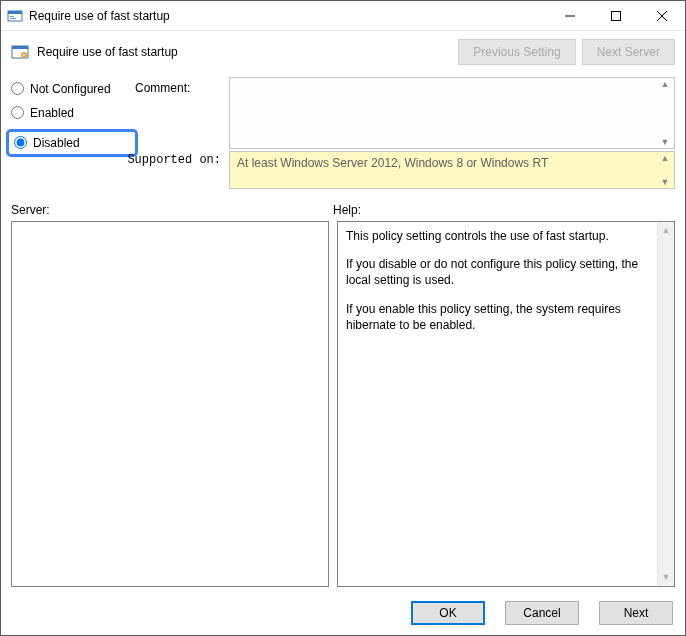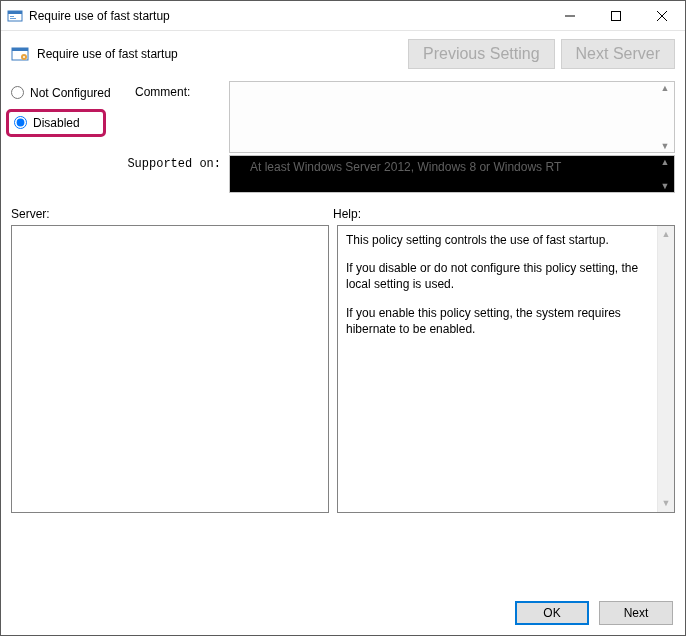--- a/index.html
+++ b/index.html
@@ -46,21 +46,21 @@
       width: 18px; height: 18px;
       margin-right: 8px;
     }
     .header-title { color: #000; flex: 0 0 auto; }
     .nav-buttons { margin-left: auto; display: flex; gap: 6px; }
     .nav-btn {
       background: #e5e5e5;
       border: 1px solid #d0d0d0;
       color: #aaa;
       padding: 5px 14px;
-      font-size: 16px;
+      font-size: 12px;
       cursor: default;
     }
     
     .upper-grid {
       display: grid;
       grid-template-columns: 120px 90px 1fr;
       grid-template-rows: auto auto;
       column-gap: 4px;
       padding: 0 10px;
     }
@@ -74,25 +74,25 @@
     }
     .radio-item {
       display: flex;
       align-items: flex-start;
       gap: 6px;
       cursor: pointer;
       padding: 1px 0;
     }
     .radio-item input { margin: 0; }
     .highlight-box {
-      border: 3px solid #be185d;
+      border: 3px solid #3b82f6;
       border-radius: 5px;
       margin-left: -5px;
       padding: 3px 5px;
-      width: 100px;
+      width: 132px;
     }
     .comment-label {
       grid-column: 2; grid-row: 1;
       padding-top: 4px;
     }
     .comment-box {
       grid-column: 3; grid-row: 1;
       height: 72px;
       border: 1px solid #c6c6c6;
       background: #fdfdfd;
@@ -103,23 +103,23 @@
       text-align: right;
       padding-top: 4px;
       padding-right: 4px;
       font-family: Liberation Mono, monospace;
     }
     .supported-box {
       grid-column: 3; grid-row: 2;
       margin-top: 2px;
       height: 38px;
       border: 1px solid #c6c6c6;
-      background: #000000;
+      background: #fef9c3;
       color: #606060;
-      padding: 4px 20px;
+      padding: 4px 7px;
       white-space: nowrap;
       overflow: hidden;
       position: relative;
     }
     .scroll-arrow {
       position: absolute;
       right: 1px;
       width: 16px;
       display: flex;
       align-items: center;
@@ -135,21 +135,21 @@
       padding: 14px 10px 4px 10px;
     }
     .oh-labels .opt-l { width: 322px; }
     .panels {
       display: flex;
       gap: 8px;
       padding: 0 10px;
     }
     .panel {
       border: 1px solid #828282;
-      height: 288px;
+      height: 366px;
       background: #fff;
       position: relative;
     }
     .panel.options { width: 318px; }
     .panel.help { flex: 1; padding: 6px 22px 6px 8px; line-height: 1.35; }
     .panel.help p { margin-bottom: 12px; }
     .panel .vscroll {
       position: absolute;
       right: 0; top: 0; bottom: 0;
       width: 17px;
@@ -163,21 +163,21 @@
     .vscroll .arr {
       width: 100%; height: 17px;
       display: flex; align-items: center; justify-content: center;
       color: #b0b0b0; font-size: 9px;
     }
     
     .bottom-bar {
       position: absolute;
       bottom: 10px; right: 12px;
       display: flex;
-      gap: 10px;
+      gap: 20px;
     }
     .dlg-btn {
       min-width: 74px;
       padding: 4px 10px;
       background: #e1e1e1;
       border: 1px solid #adadad;
       font-size: 12px;
       cursor: pointer;
     }
     .dlg-btn.primary {
@@ -234,20 +234,24 @@
     <button class="nav-btn" disabled="">Next Server</button>
   </div>
 </div>
 
 <div class="upper-grid">
   <div class="radio-col">
     <label class="radio-item">
       <input type="radio" name="state" style="">
       <span>Not Configured</span>
     </label>
+    <label class="radio-item">
+      <input type="radio" name="state" style="">
+      <span>Enabled</span>
+    </label>
     <div class="highlight-box">
       <label class="radio-item">
         <input type="radio" name="state" checked="" style="">
         <span>Disabled</span>
       </label>
     </div>
   </div>
   <div class="comment-label">Comment:</div>
   <div class="comment-box">
     <span></span>
@@ -275,14 +279,15 @@
     <p>If you enable this policy setting, the system requires hibernate to be enabled.</p>
     <div class="vscroll">
       <div class="arr">▲</div>
       <div class="arr">▼</div>
     </div>
   </div>
 </div>
 
 <div class="bottom-bar">
   <button class="dlg-btn primary">OK</button>
+  <button class="dlg-btn">Cancel</button>
   <button class="dlg-btn">Next</button>
 </div>
 
 </body></html>

